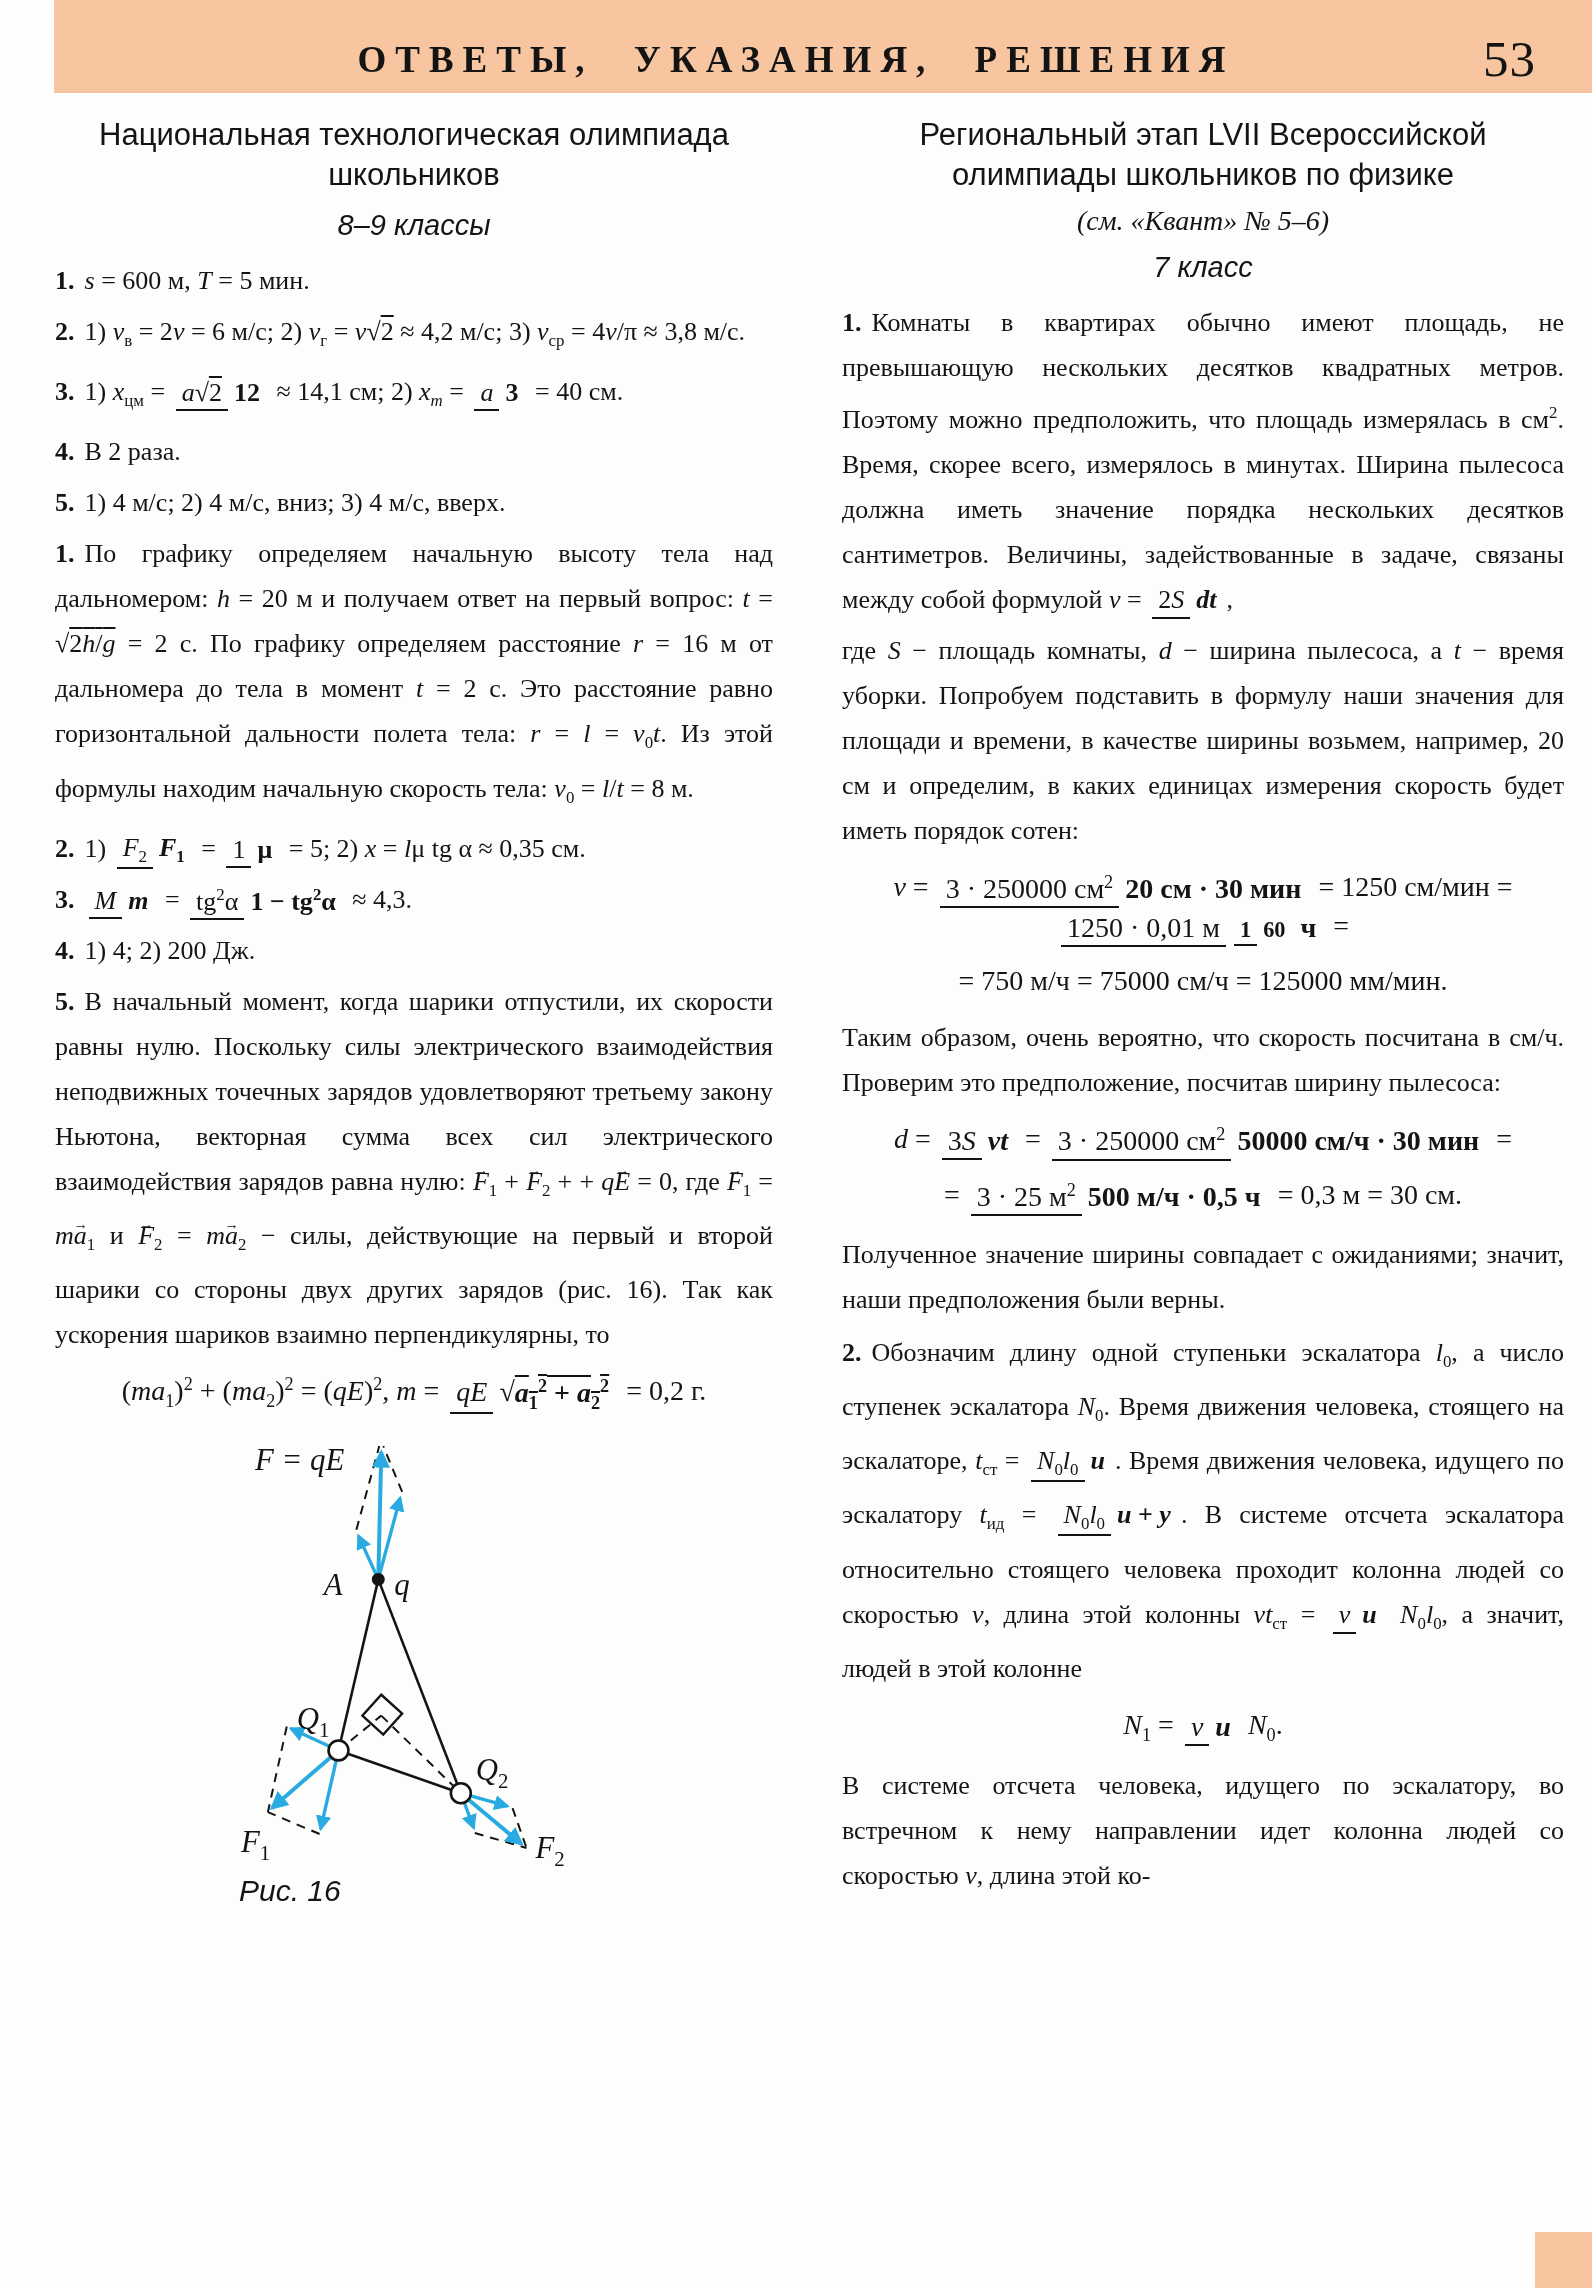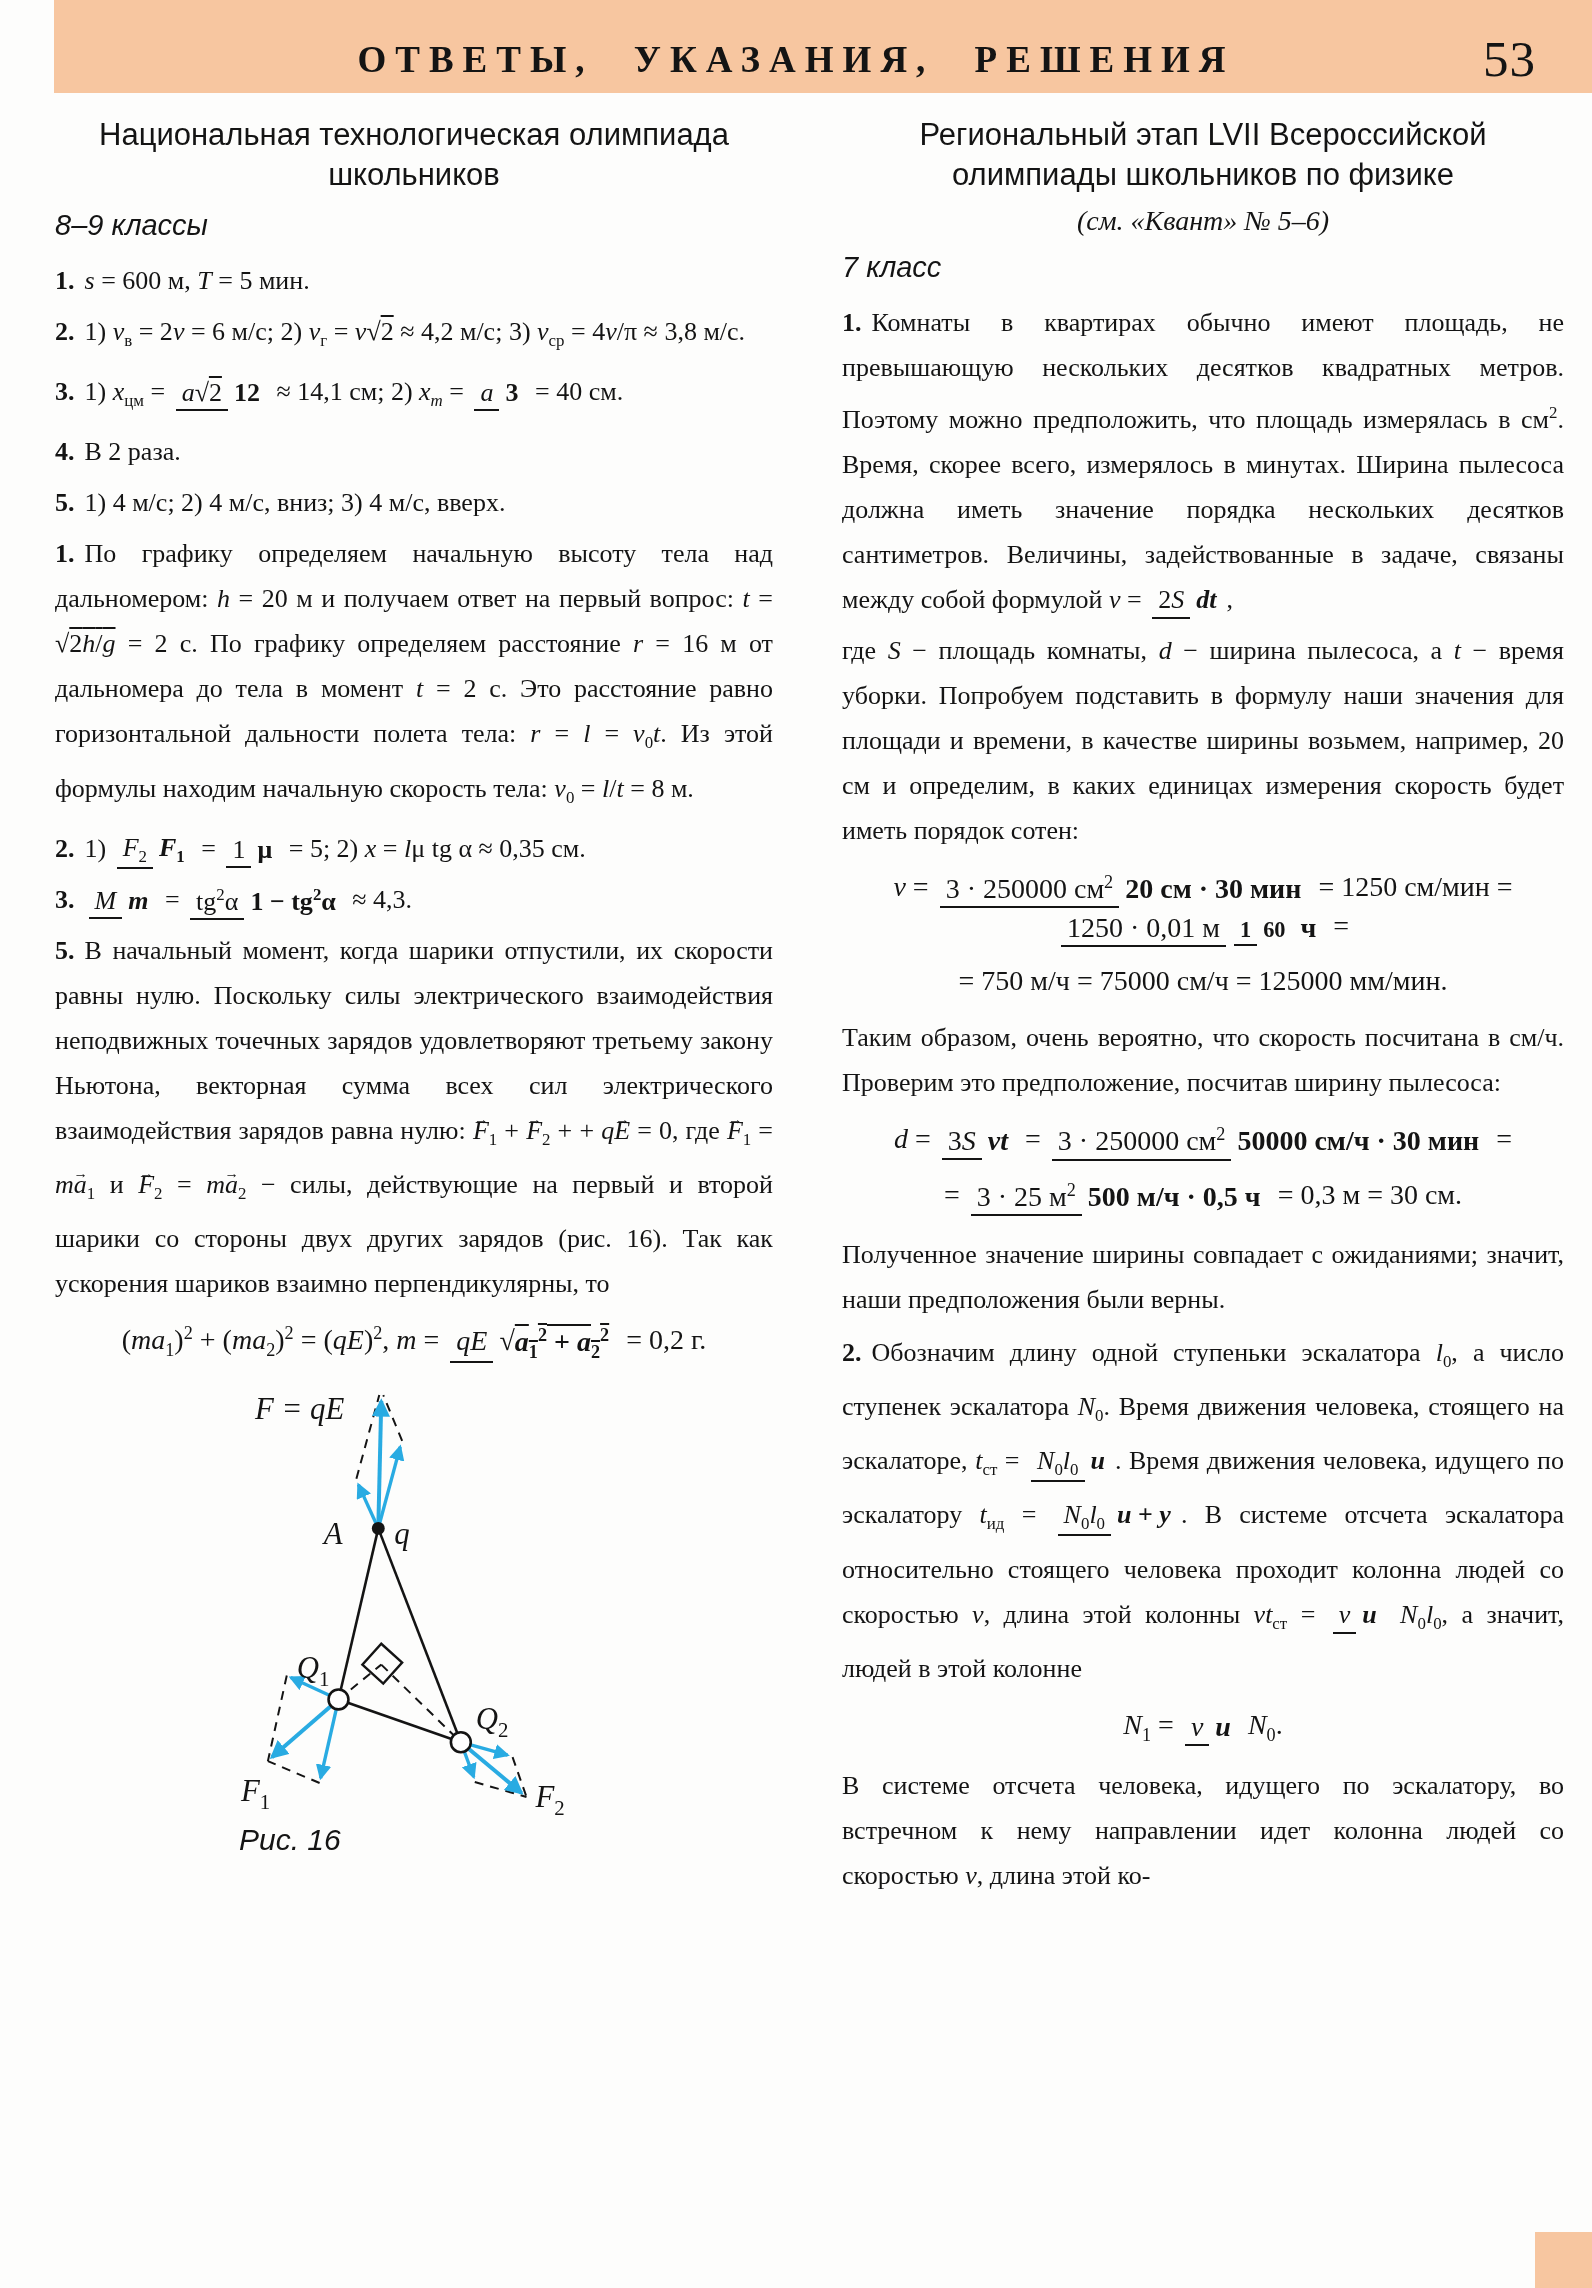--- a/index.html
+++ b/index.html
@@ -23,21 +23,21 @@
   }
   .col{position:absolute;top:111px;}
   .col-left{left:55px;width:718px;}
   .col-right{left:842px;width:722px;}
   .col-title{
     font-family:"Liberation Sans","DejaVu Sans",sans-serif;
     font-weight:normal;font-size:31px;line-height:40px;text-align:center;margin:4px 0 10px;
   }
   .grade-heading{
     font-family:"Liberation Sans","DejaVu Sans",sans-serif;
-    font-style:italic;font-size:29px;text-align:left;margin:14px 0 16px;
+    font-style:italic;font-size:29px;text-align:center;margin:14px 0 16px;
   }
   .subtitle{font-style:italic;font-size:28px;text-align:center;margin:6px 0 0;}
   p.item,p.para{font-size:26px;line-height:45px;text-align:justify;margin:0 0 6px;}
   p.para{margin-bottom:8px;}
   .num{font-weight:bold;padding-right:10px;}
   .formula{font-size:28px;text-align:center;margin:16px 0;line-height:1.3;}
   .formula.cont{margin-top:6px;}
   .fr{display:inline-flex;vertical-align:middle;text-align:center;line-height:1.25;margin:0 4px;}
   .fr .nu{border-bottom:2px solid var(--ink);padding:0 6px;}
   .fr .de{padding:0 6px;font-weight:bold;}
@@ -87,20 +87,21 @@
           <span class="nu">1</span>
           <span class="de">μ</span>
         </span> = 5; 2) <i>x</i> = <i>l</i>μ tg α ≈ 0,35 см.</span></p>
   <p class="item"><span class="num">3.</span><span><span class="fr">
           <span class="nu"><i>M</i></span>
           <span class="de"><i>m</i></span>
         </span> = <span class="fr">
           <span class="nu">tg<sup>2</sup>α</span>
           <span class="de">1 − tg<sup>2</sup>α</span>
         </span> ≈ 4,3.</span></p>
+  <p class="item"><span class="num">4.</span><span>1) 4; 2) 200 Дж.</span></p>
   <p class="item"><span class="num">5.</span><span>В начальный момент, когда шарики отпустили, их скорости равны нулю. Поскольку силы электрического взаимодействия неподвижных точечных зарядов удовлетворяют третьему закону Ньютона, векторная сумма всех сил электрического взаимодействия зарядов равна нулю: <span class="vec"><i>F</i></span><sub>1</sub> + <span class="vec"><i>F</i></span><sub>2</sub> + + <i>q</i><span class="vec"><i>E</i></span> = 0, где <span class="vec"><i>F</i></span><sub>1</sub> = <i>m</i><span class="vec"><i>a</i></span><sub>1</sub> и <span class="vec"><i>F</i></span><sub>2</sub> = <i>m</i><span class="vec"><i>a</i></span><sub>2</sub> − силы, действующие на первый и второй шарики со стороны двух других зарядов (рис. 16). Так как ускорения шариков взаимно перпендикулярны, то</span></p>
 
   <div class="formula">(<i>ma</i><sub>1</sub>)<sup>2</sup> + (<i>ma</i><sub>2</sub>)<sup>2</sup> = (<i>qE</i>)<sup>2</sup>, <i>m</i> = <span class="fr">
         <span class="nu"><i>qE</i></span>
         <span class="de">√<span class="ol"><i>a</i><sub>1</sub><sup>2</sup> + <i>a</i><sub>2</sub><sup>2</sup></span></span>
       </span> = 0,2 г.</div>
 
   <svg width="557" height="438" viewBox="0 0 560 440" style="margin:6px 0 0 5px;display:block;">
     <defs>
       <marker id="ah" viewBox="0 0 10 10" refX="8.5" refY="5" markerWidth="4.6" markerHeight="4.6" orient="auto-start-reverse">

